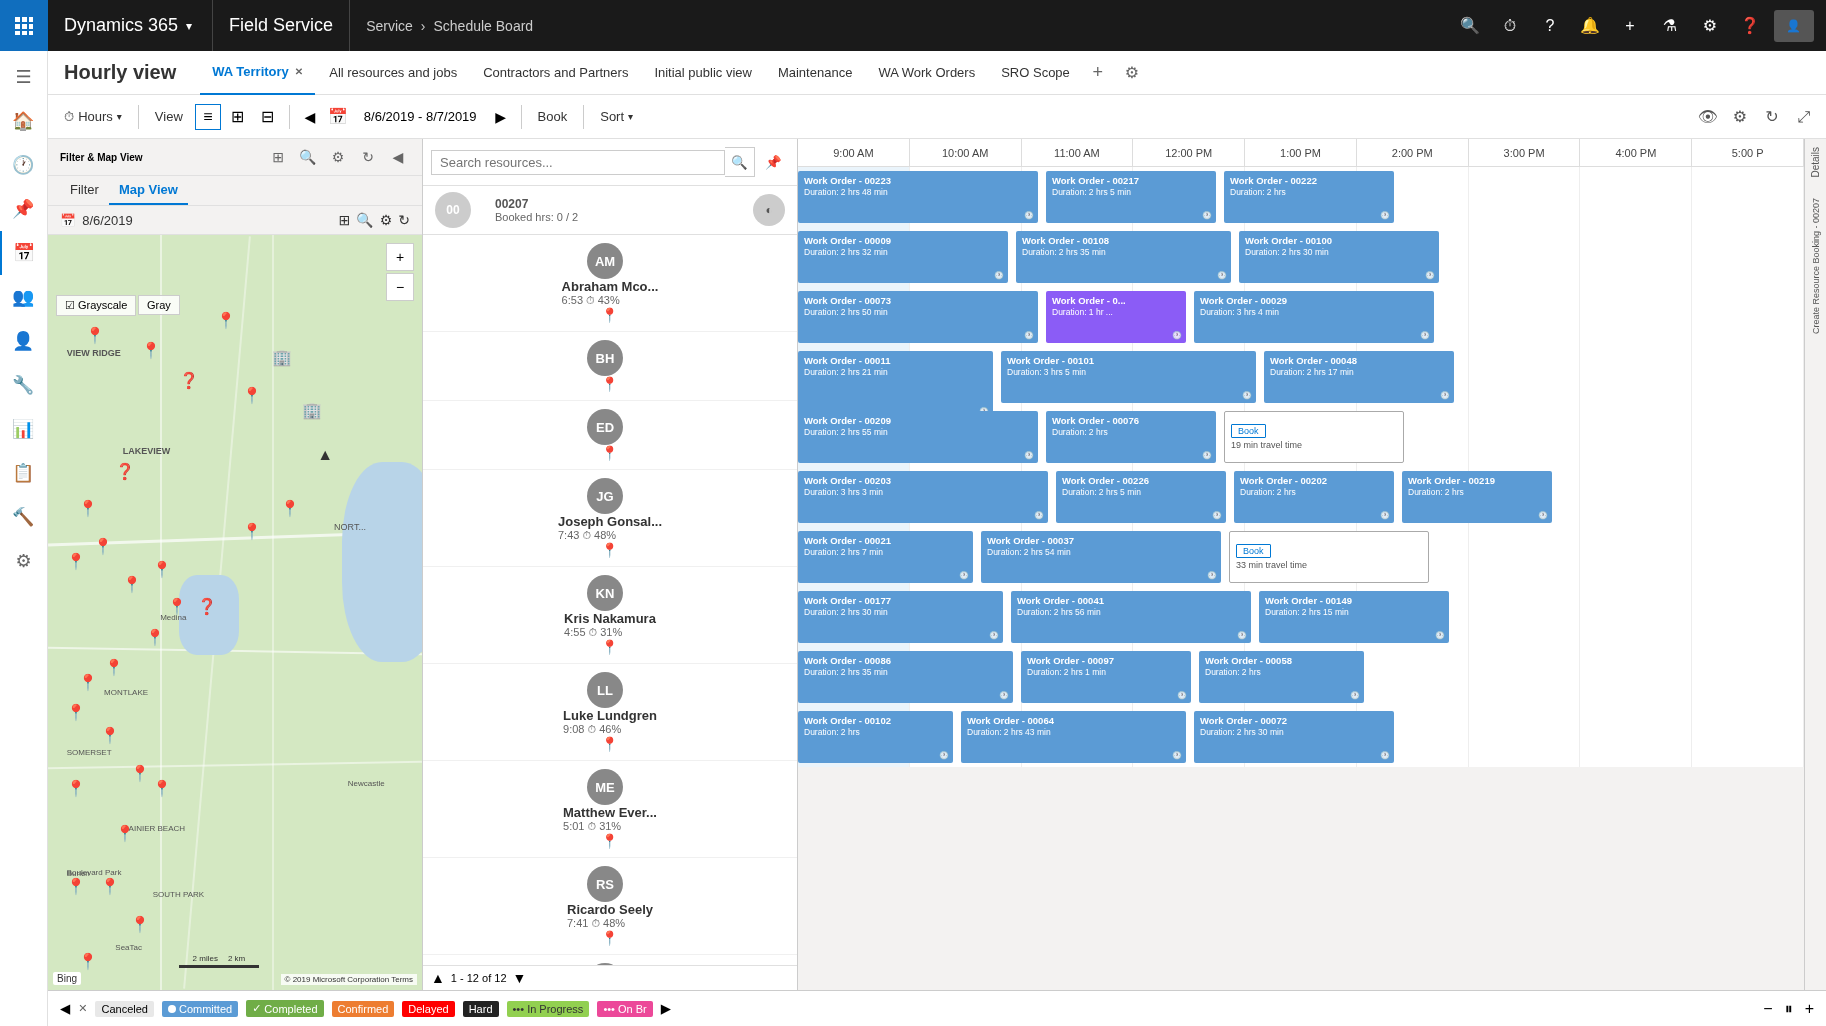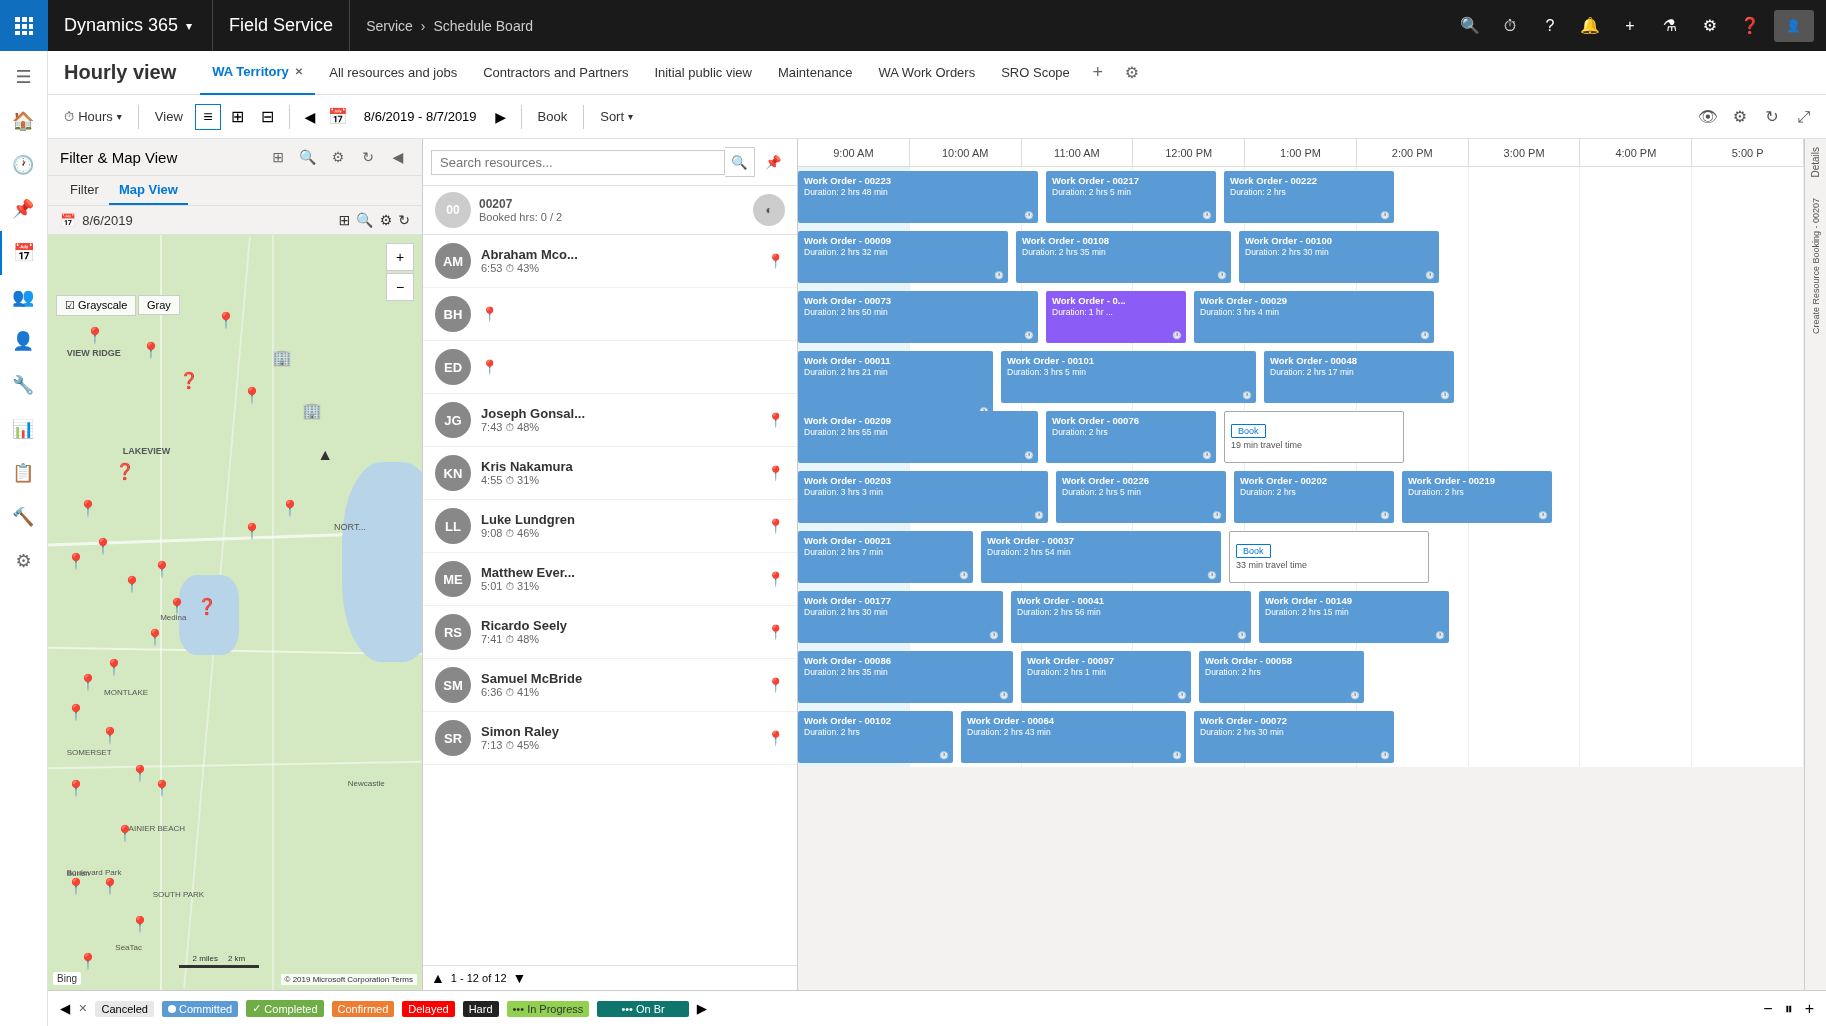--- a/index.html
+++ b/index.html
@@ -44,21 +44,21 @@
     .schedule-toolbar { height: 44px; background: white; border-bottom: 1px solid #e0e0e0; display: flex; align-items: center; padding: 0 8px; gap: 4px; }
     .toolbar-btn { display: flex; align-items: center; gap: 4px; padding: 4px 8px; border: none; background: none; cursor: pointer; font-size: 13px; color: #333; border-radius: 2px; }
     .toolbar-sep { width: 1px; height: 24px; background: #ccc; margin: 0 4px; }
     .view-icon { width: 26px; height: 26px; display: flex; align-items: center; justify-content: center; border: 1px solid transparent; cursor: pointer; }
     .view-icon.active { border: 1px solid #0078d4; }
     .date-label { font-size: 13px; font-weight: 500; padding: 4px 8px; }
     .nav-arrow { width: 24px; height: 24px; display: flex; align-items: center; justify-content: center; cursor: pointer; border: none; background: none; font-size: 14px; }
     .spacer { flex: 1; }
     .eye-icon, .gear-icon-tb, .refresh-icon, .expand-icon { width: 28px; height: 28px; display: flex; align-items: center; justify-content: center; cursor: pointer; color: #555; font-size: 16px; }
     .filter-header { display: flex; align-items: center; justify-content: space-between; padding: 6px 12px; border-bottom: 1px solid #e0e0e0; }
-    .filter-title { font-size: 15px; font-weight: 400; }
+    .filter-title { font-size: 10px; font-weight: 700; }
     .filter-header-icons { display: flex; gap: 6px; }
     .filter-icon { width: 24px; height: 24px; display: flex; align-items: center; justify-content: center; cursor: pointer; font-size: 14px; color: #666; }
     .filter-tabs { display: flex; border-bottom: 1px solid #e0e0e0; padding: 0 12px; }
     .filter-tab { padding: 6px 10px; font-size: 13px; cursor: pointer; color: #333; }
     .filter-tab.active { border-bottom: 2px solid #0078d4; color: #0078d4; font-weight: 600; }
     .date-display { display: flex; align-items: center; gap: 6px; padding: 6px 12px; font-size: 13px; color: #333; border-bottom: 1px solid #e0e0e0; }
     .map-container { flex: 1; background: #e8e8e8; position: relative; overflow: hidden; }
     .map-btn { width: 28px; height: 28px; background: white; border: 1px solid #ccc; display: flex; align-items: center; justify-content: center; cursor: pointer; font-size: 14px; }
     .grayscale-btn { position: absolute; top: 60px; left: 8px; background: rgba(255,255,255,0.85); border: 1px solid #ccc; padding: 3px 8px; font-size: 11px; cursor: pointer; }
     .gray-btn { position: absolute; top: 60px; left: 90px; background: rgba(255,255,255,0.85); border: 1px solid #ccc; padding: 3px 8px; font-size: 11px; cursor: pointer; }
@@ -75,21 +75,21 @@
     .search-input { flex: 1; border: 1px solid #ccc; padding: 4px 8px; font-size: 13px; outline: none; }
     .search-btn { width: 30px; height: 30px; background: none; border: 1px solid #ccc; border-left: none; cursor: pointer; display: flex; align-items: center; justify-content: center; }
     .pin-btn { width: 30px; height: 30px; margin-left: 4px; background: none; border: none; cursor: pointer; color: #666; display: flex; align-items: center; justify-content: center; }
 
     
     .booked-info { padding: 6px 12px; border-bottom: 1px solid #e0e0e0; display: flex; align-items: center; justify-content: space-between; font-size: 12px; color: #555; }
     .booked-avatar { width: 36px; height: 36px; border-radius: 50%; background: #ccc; display: flex; align-items: center; justify-content: center; font-size: 12px; font-weight: 600; color: white; }
     .booked-toggle { width: 32px; height: 32px; background: #ccc; border-radius: 50%; display: flex; align-items: center; justify-content: center; cursor: pointer; }
 
     .resource-list { flex: 1; overflow-y: auto; }
-    .resource-item { display: flex; align-items: center; padding: 8px 12px; border-bottom: 1px solid #f0f0f0; cursor: pointer; }
+    .resource-item { display: flex; align-items: center; padding: 8px 12px; border-bottom: 1px solid #f0f0f0; cursor: pointer; flex-direction: column; }
     .resource-avatar { width: 36px; height: 36px; border-radius: 50%; overflow: hidden; flex-shrink: 0; margin-right: 10px; background: #888; display: flex; align-items: center; justify-content: center; color: white; font-size: 13px; font-weight: 600; }
     .resource-info { flex: 1; }
     .resource-name { font-size: 13px; font-weight: 600; color: #333; }
     .resource-hours { font-size: 11px; color: #666; }
     .resource-pin { color: #888; font-size: 14px; }
     .schedule-date-header { height: 32px; background: #f0f4f8; border-bottom: 1px solid #ccc; display: flex; align-items: center; justify-content: center; font-size: 13px; font-weight: 600; color: #333; }
 
     
     .status-bar { height: 36px; background: white; border-top: 1px solid #ccc; display: flex; align-items: center; padding: 0 12px; gap: 8px; font-size: 11px; }
 
@@ -344,21 +344,21 @@
       <div style="flex:1;display:flex;overflow:hidden;">
 
         <div class="resource-list-panel">
           <div class="search-bar">
             <input class="search-input" type="text" placeholder="Search resources..." style="">
             <button class="search-btn">🔍</button>
             <button class="pin-btn">📌</button>
           </div>
 
           <div class="booked-info">
-            <div style="display:flex;align-items:center;gap:8px;">
+            <div style="display:flex;align-items:center;gap:24px;">
               <div class="booked-avatar">00</div>
               <div>
                 <div style="font-weight:600;font-size:12px;">00207</div>
                 <div style="font-size:11px;color:#666;">Booked hrs: 0 / 2</div>
               </div>
             </div>
             <div class="booked-toggle">◐</div>
           </div>
           <div class="resource-list">
 
@@ -759,21 +759,21 @@
       <span style="font-size:11px;background:#5b9bd5;color:white;padding:2px 6px;border-radius:2px;display:flex;align-items:center;gap:3px;">
         <span style="width:8px;height:8px;background:white;border-radius:50%;display:inline-block;"></span>Committed
       </span>
       <span style="font-size:11px;background:#70ad47;color:white;padding:2px 6px;border-radius:2px;display:flex;align-items:center;gap:3px;">
         <span>✓</span>Completed
       </span>
       <span style="font-size:11px;background:#ed7d31;color:white;padding:2px 6px;border-radius:2px;">Confirmed</span>
       <span style="font-size:11px;background:#f00;color:white;padding:2px 6px;border-radius:2px;">Delayed</span>
       <span style="font-size:11px;background:#222;color:white;padding:2px 6px;border-radius:2px;">Hard</span>
       <span style="font-size:11px;background:#92d050;color:#333;padding:2px 6px;border-radius:2px;">••• In Progress</span>
-      <span style="font-size:11px;background:#0f766e;color:white;padding:2px 24px;border-radius:2px;">••• On Br</span>
+      <span style="font-size:11px;background:#ec4899;color:white;padding:2px 6px;border-radius:2px;">••• On Br</span>
       <button style="border:none;background:none;cursor:pointer;">▶</button>
       <div style="flex:1;"></div>
       <span style="font-size:16px;cursor:pointer;">−</span>
       <span style="font-size:16px;cursor:pointer;margin:0 4px;">⏸</span>
       <span style="font-size:16px;cursor:pointer;">+</span>
     </div>
   </div>
 </div>
 
 </body></html>

